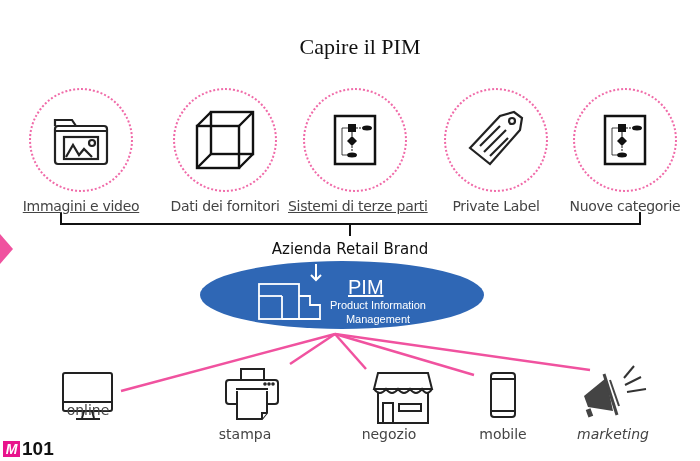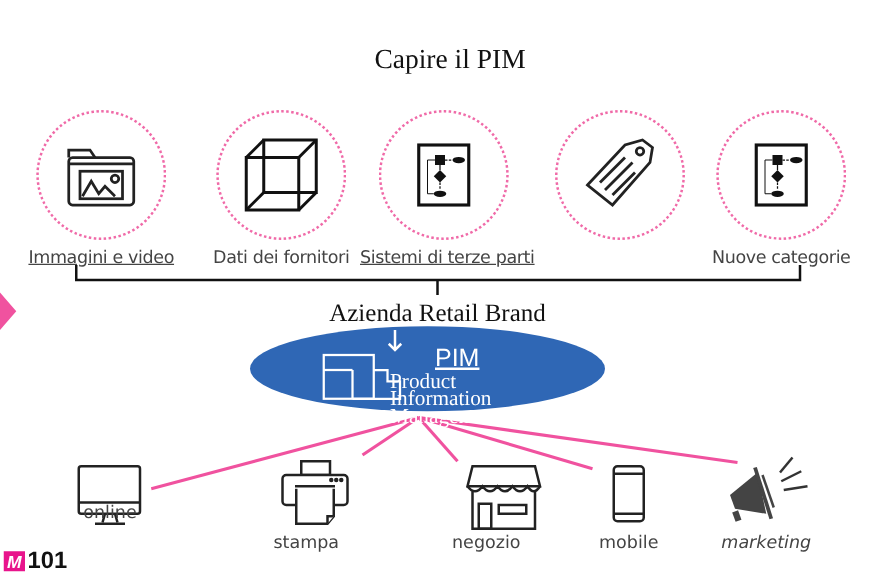--- a/index.html
+++ b/index.html
@@ -10,25 +10,25 @@
     .src { position: absolute; top: 88px; width: 118px; text-align: center; }
     .src .circle { width: 104px; height: 104px; margin: 0 auto; border-radius: 50%;
                    border: 2px dotted #f06aa8; position: relative; box-sizing: border-box; }
     .src .circle svg { position: absolute; left: 50%; top: 50%; transform: translate(-50%, -50%); }
     .src .lbl { margin-top: 6px; font-size: 14px; color: #444; white-space: nowrap;
                 font-family: "DejaVu Sans", sans-serif; letter-spacing: -0.3px; }
     .src.s1 { left: 22px; } .src.s2 { left: 166px; } .src.s3 { left: 296px; }
     .src.s4 { left: 437px; } .src.s5 { left: 566px; }
     .src.s3 .lbl, .src.s1 .lbl { margin-left: -8px; margin-right: -8px; text-decoration: underline; }
     .company { position: absolute; top: 240px; left: 0; width: 700px; text-align: center;
-               font-size: 20px; color: #111; font-family: Liberation Serif, serif; }
+               font-size: 15px; color: #111; }
     .pim-title { position: absolute; top: 276px; left: 348px; font-size: 20px; color: #fff;
                  font-family: "Liberation Sans", sans-serif; text-decoration: underline; }
-    .pim-sub { position: absolute; top: 298px; left: 312px; width: 132px; text-align: left;
-               font-size: 17px; line-height: 14px; color: #fff; font-family: Liberation Serif, serif; }
+    .pim-sub { position: absolute; top: 298px; left: 312px; width: 132px; text-align: center;
+               font-size: 11px; line-height: 14px; color: #fff; font-family: Liberation Sans, sans-serif; }
     .chan { position: absolute; top: 372px; width: 90px; text-align: center; }
     .chan .lbl { font-size: 14px; color: #444; margin-top: 2px; }
     .chan.c1 { left: 43px; top: 400px; } .chan.c2 { left: 200px; top: 424px; }
     .chan.c3 { left: 344px; top: 424px; } .chan.c4 { left: 458px; top: 424px; }
     .chan.c5 { left: 568px; top: 424px; font-style: italic; }
     .logo { position: absolute; left: 3px; top: 438px; display: flex; align-items: center; }
     .logo .m { background: #e8148c; color: #fff; font-weight: bold; font-size: 14px;
                width: 17px; height: 16px; text-align: center; line-height: 16px;
                font-family: "Liberation Sans", sans-serif; font-style: italic; }
     .logo .num { font-weight: bold; font-size: 19px; color: #111; margin-left: 2px;
@@ -153,20 +153,21 @@
 <div class="src s4">
   <div class="circle">
     <svg width="64" height="64" fill="none" stroke="#222" stroke-width="2.2">
       <path d="M6,40 L36,8 L50,4 L58,10 L56,22 L26,56 Z"></path>
       <circle cx="48" cy="13" r="3"></circle>
       <line x1="16" y1="38" x2="36" y2="18"></line>
       <line x1="20" y1="44" x2="42" y2="22"></line>
       <line x1="26" y1="48" x2="44" y2="30"></line>
     </svg>
   </div>
+  <div class="lbl">Private Label</div>
 </div>
 <div class="src s5">
   <div class="circle">
     <svg width="44" height="52">
       <rect x="2" y="2" width="40" height="48" fill="none" stroke="#111" stroke-width="2.5"></rect>
       <rect x="15" y="10" width="8" height="8" fill="#111"></rect>
       <line x1="23" y1="14" x2="29" y2="14" stroke="#111" stroke-dasharray="2,1"></line>
       <ellipse cx="34" cy="14" rx="5" ry="2.5" fill="#111"></ellipse>
       <line x1="19" y1="18" x2="19" y2="22" stroke="#111"></line>
       <polygon points="19,22 24,27 19,32 14,27" fill="#111"></polygon>

